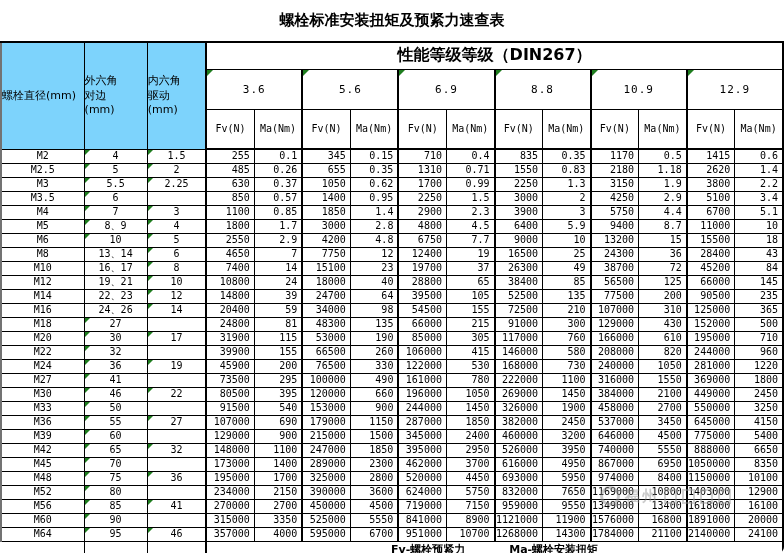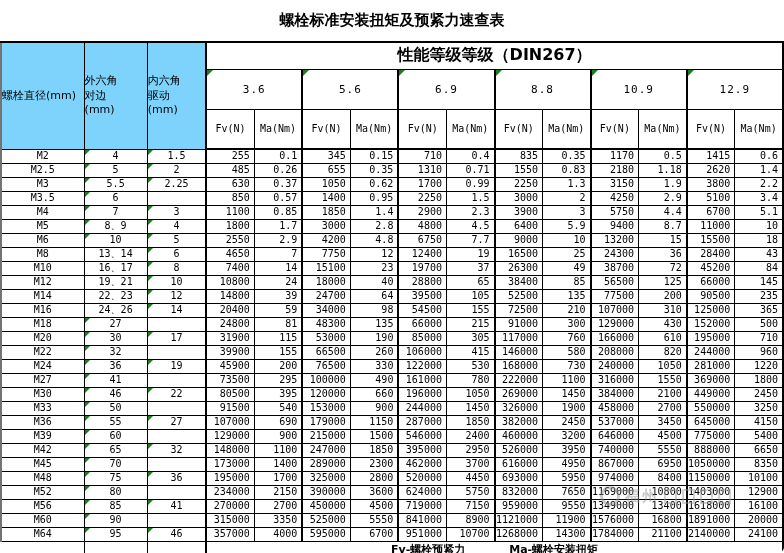--- a/index.html
+++ b/index.html
@@ -489,21 +489,21 @@
           <td class="num oR">4150</td>
         </tr>
         <tr>
           <td class="c oL">M39</td>
           <td class="c tri">60</td>
           <td class="c"></td>
           <td class="num grp">129000</td>
           <td class="num">900</td>
           <td class="num grp">215000</td>
           <td class="num">1500</td>
-          <td class="num grp">546000</td>
+          <td class="num grp">345000</td>
           <td class="num">2400</td>
           <td class="num grp">460000</td>
           <td class="num">3200</td>
           <td class="num grp">646000</td>
           <td class="num">4500</td>
           <td class="num grp">775000</td>
           <td class="num oR">5400</td>
         </tr>
         <tr>
           <td class="c oL">M42</td>

